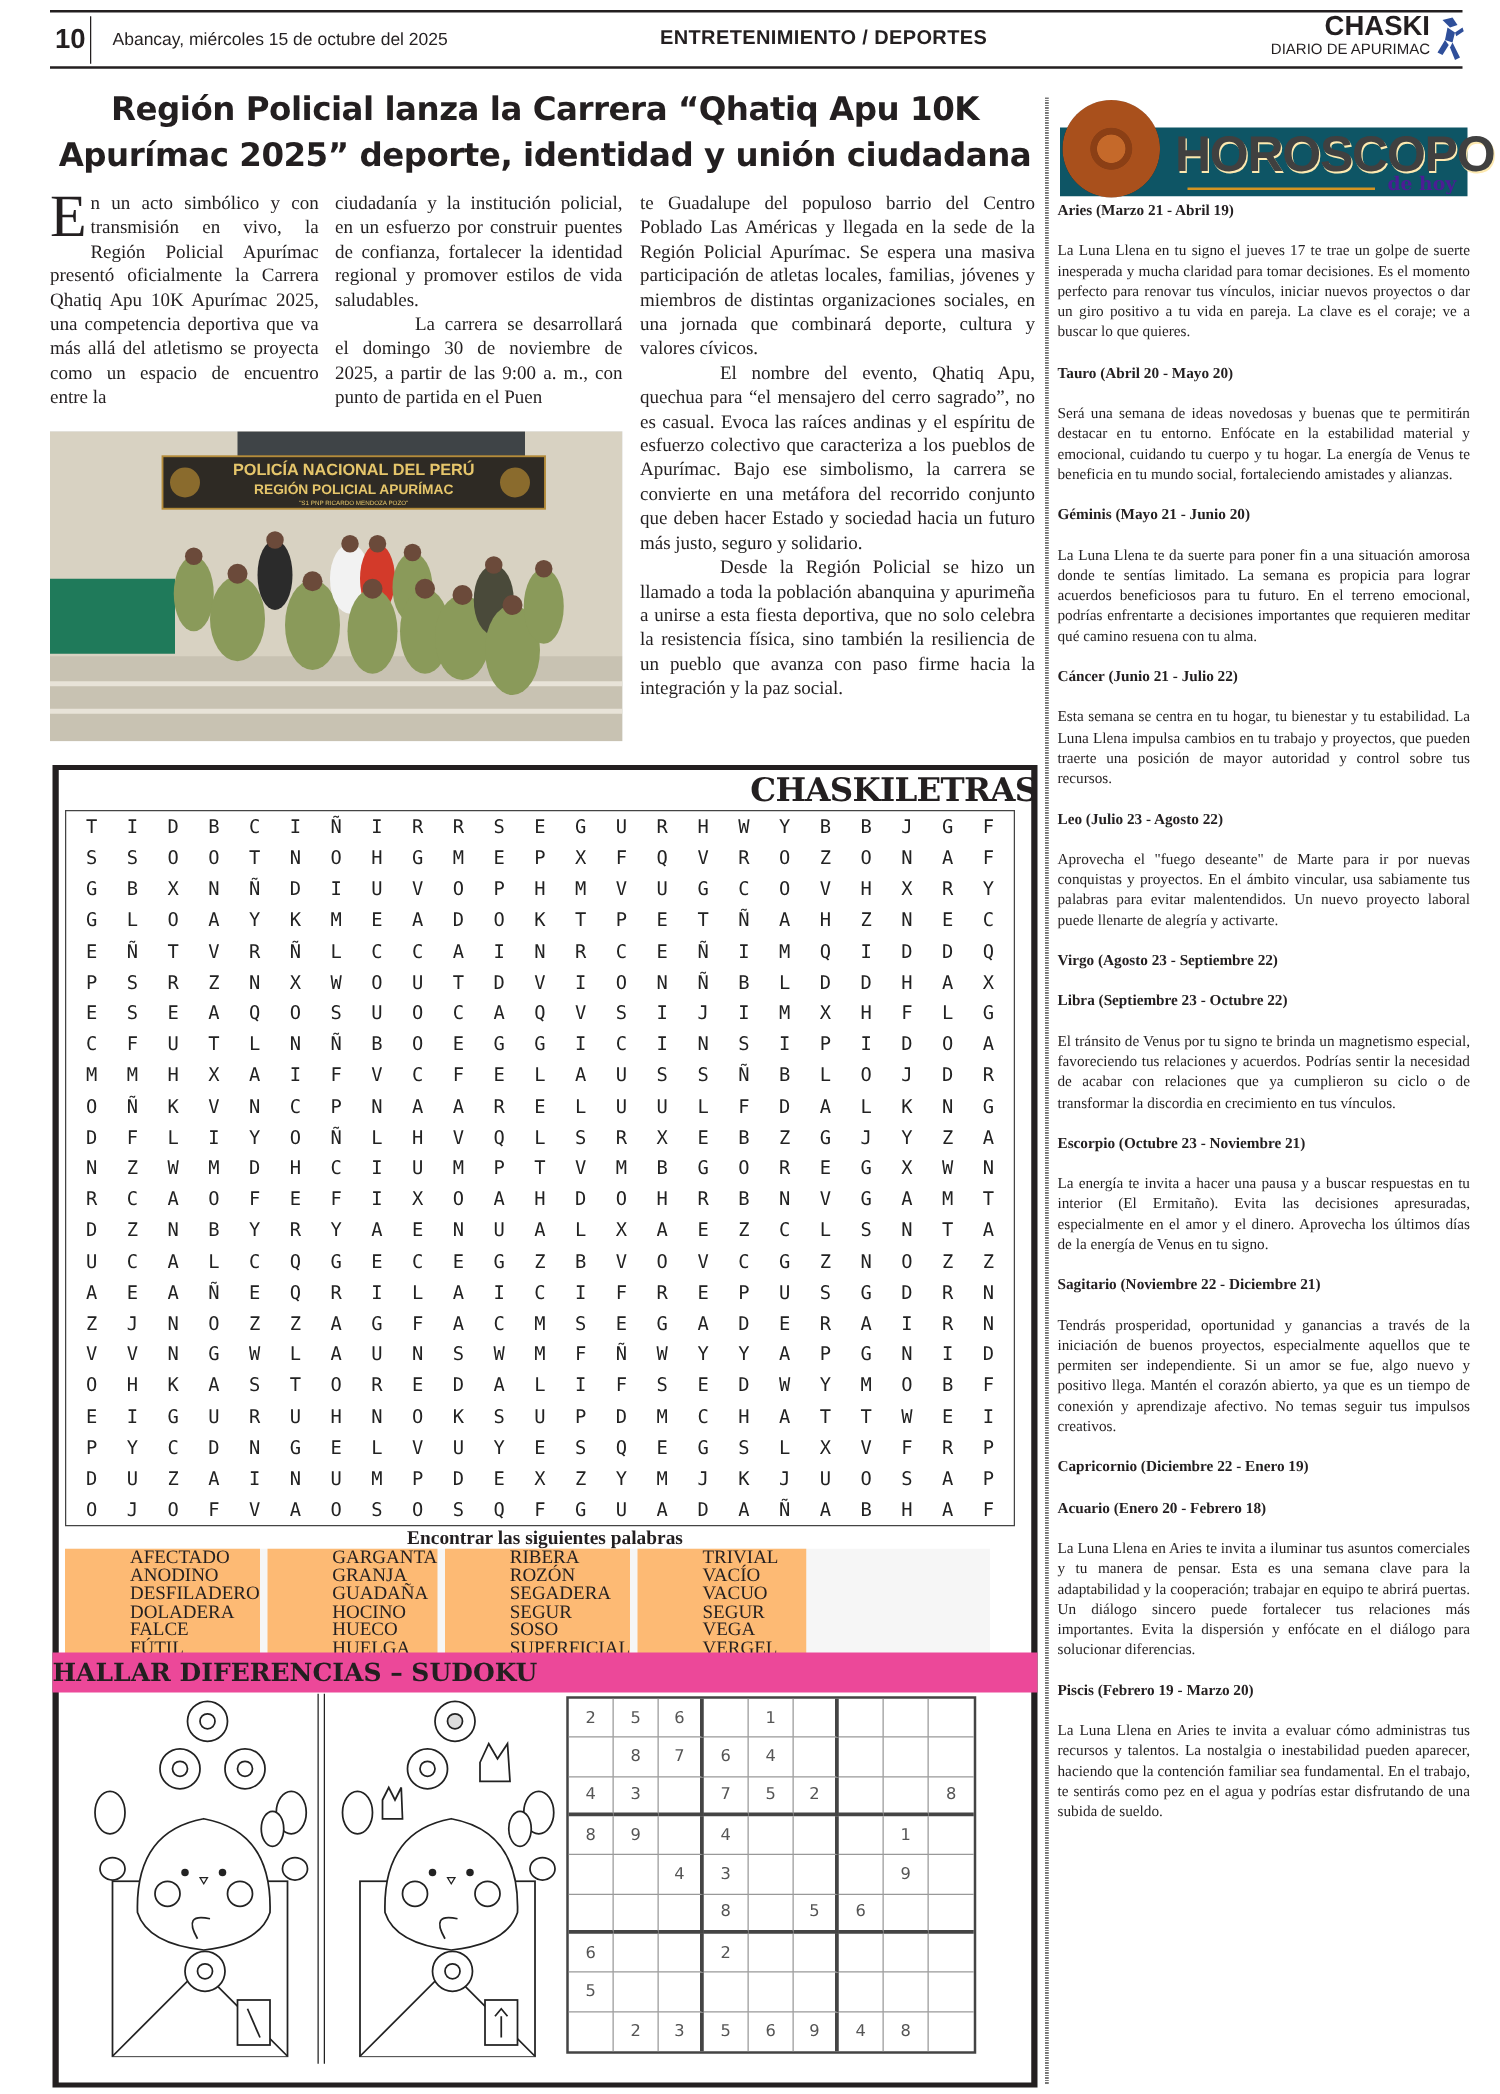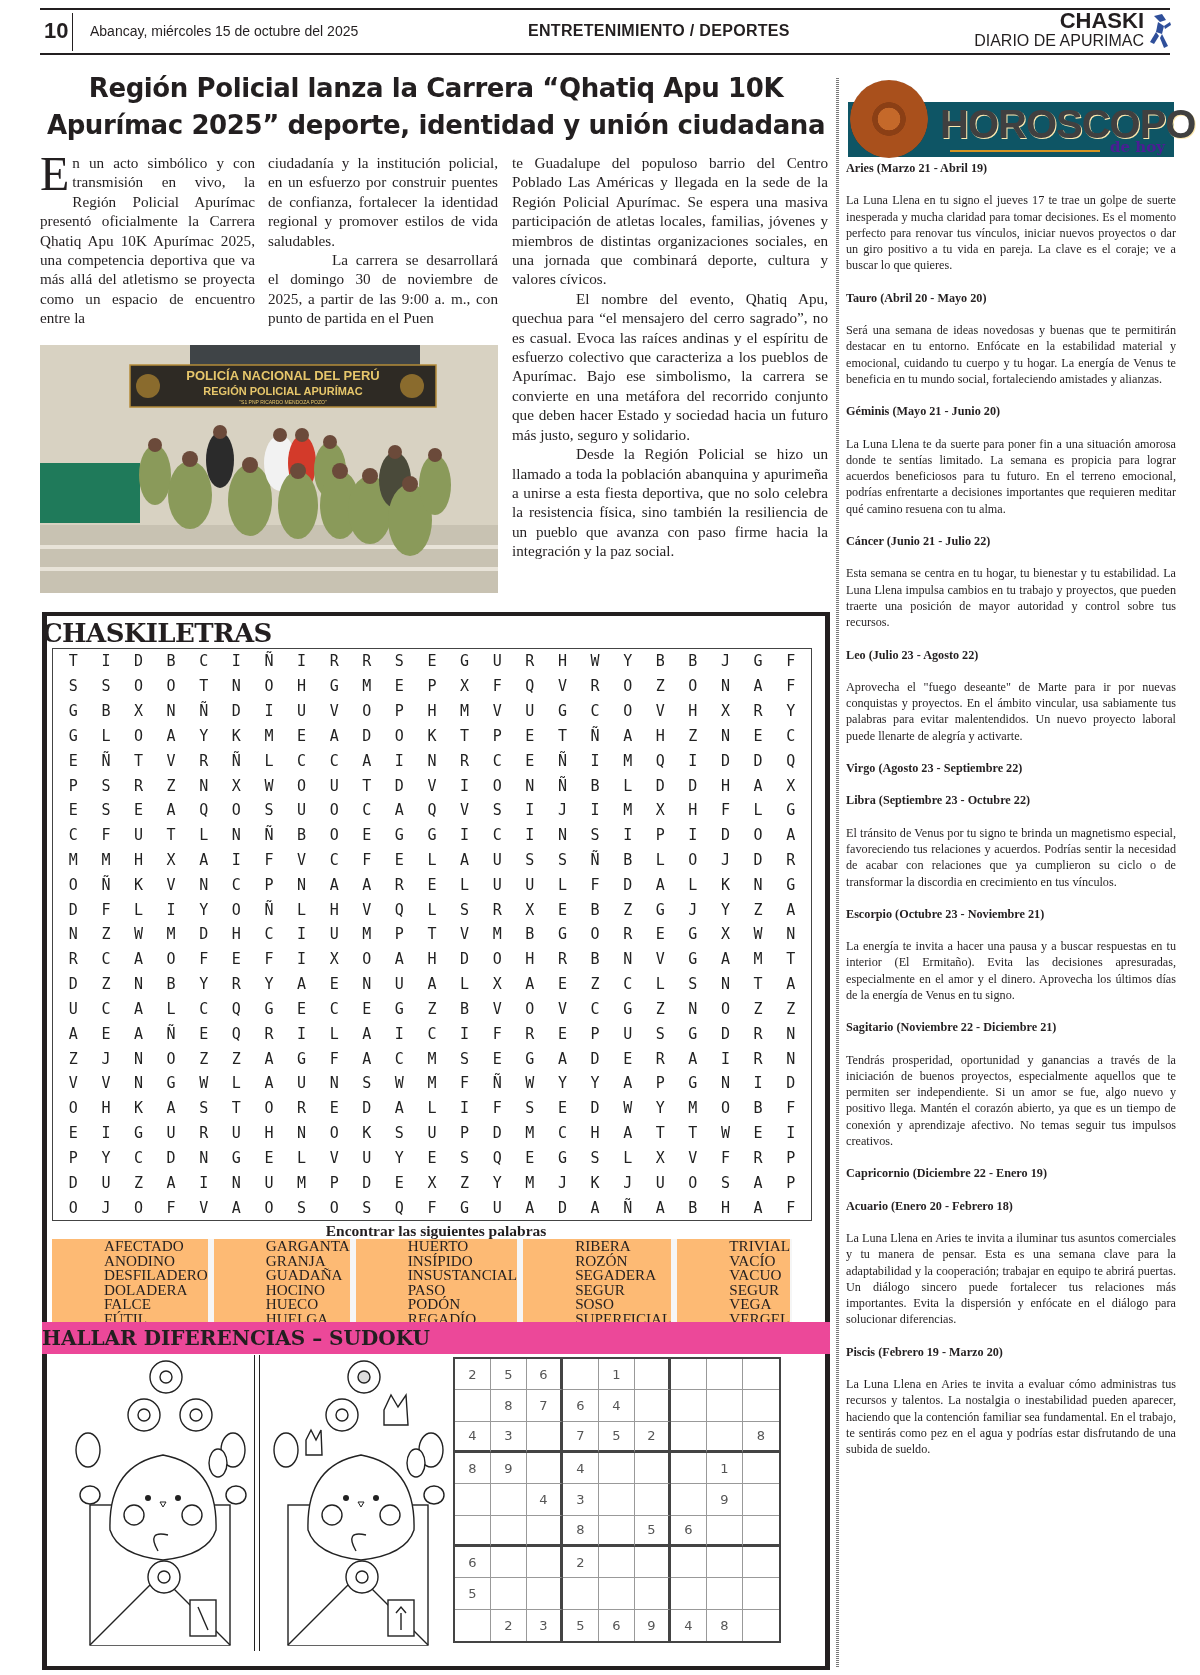--- a/index.html
+++ b/index.html
@@ -8,21 +8,21 @@
   .abs{position:absolute}
   
   .topline{left:40px;top:8px;width:1130px;height:2px;background:#231f20}
   .botline{left:40px;top:53px;width:1130px;height:2px;background:#231f20}
   .pagenum{left:44px;top:18px;font-family:"Liberation Sans",sans-serif;font-weight:bold;font-size:22px}
   .pagesep{left:72px;top:13px;width:1px;height:38px;background:#231f20}
   .dateline{left:90px;top:23px;font-family:"Liberation Sans",sans-serif;font-size:14px}
   .section{left:528px;top:22px;font-family:"Liberation Sans",sans-serif;font-weight:bold;font-size:16px;letter-spacing:.3px}
   .brand{right:56px;top:10px;text-align:right;font-family:"Liberation Sans",sans-serif;line-height:1}
   .brand .b1{font-weight:bold;font-size:22px}
-  .brand .b2{font-size:16px;margin-top:1px}
+  .brand .b2{font-size:12px;margin-top:1px}
   .brandicon{right:28px;top:12px;width:26px;height:40px}
   
   .headline{left:40px;top:70px;width:792px;text-align:center;font-family:"DejaVu Sans",sans-serif;font-weight:bold;font-size:26px;line-height:37px;letter-spacing:-0.4px}
   
   .col{font-size:15.2px;line-height:19.4px;text-align:justify;hyphens:manual}
   .col p{text-indent:0}
   .col .ind{text-indent:64px}
   .c1{left:40px;top:153px;width:215px}
   .c2{left:268px;top:153px;width:230px}
   .c3{left:512px;top:153px;width:316px}
@@ -33,21 +33,21 @@
   .horo-banner{left:848px;top:102px;width:326px;height:55px;background:#0e5565}
   .horo-wheel{left:850px;top:80px;width:78px;height:78px;border-radius:50%;background:radial-gradient(circle,#c5692a 0 20%,#8b3f15 21% 30%,#a9501c 31% 70%,#6e2c0c 71% 100%)}
   .horo-title{left:940px;top:102px;font-family:Liberation Sans, sans-serif;font-size:40px;font-weight:bold;color:#404040;letter-spacing:-1px;text-shadow:1px 1px 0 #fde9b0}
   .horo-line{left:950px;top:150px;width:150px;height:2px;background:#d49422}
   .horo-sub{left:1110px;top:138px;font-size:15px;color:#4c1d95;font-weight:bold;font-family:"DejaVu Serif",serif}
   .horo{left:846px;top:160px;width:330px;font-size:12.2px;line-height:16.3px}
   .horo .sign{font-weight:bold;margin-bottom:16px}
   .horo .txt{text-align:justify;margin-bottom:16px}
   
   .pbox{left:42px;top:612px;width:788px;height:1058px;border:4px solid #231f20;border-left-width:5px;border-right-width:5px}
-  .ptitle{left:42px;top:618px;width:788px;text-align:left;font-family:"DejaVu Serif",serif;font-weight:bold;font-size:26px;letter-spacing:-0.6px}
+  .ptitle{left:42px;top:618px;width:788px;text-align:right;font-family:"DejaVu Serif",serif;font-weight:bold;font-size:26px;letter-spacing:-0.6px}
   .grid{left:52px;top:648px;width:760px;height:573px;border:1.5px solid #444;display:grid;grid-template-columns:repeat(22,1fr);grid-template-rows:repeat(22,1fr);padding:0 4px}
   .grid span{font-family:"DejaVu Sans Mono",monospace;font-size:15px;display:flex;align-items:center;justify-content:center;color:#222}
   .find{left:42px;top:1223px;width:788px;text-align:center;font-weight:bold;font-size:15.5px;line-height:16px}
   .words{left:52px;top:1239px;width:740px;display:grid;grid-template-columns:repeat(5,1fr);background:#f6f6f6}
   .words div{font-size:15.2px;line-height:14.6px;padding-left:52px;background:#fdba74;margin-right:6px}
   .words div span{display:block}
   .sub2{left:42px;top:1322px;width:788px;text-align:left;font-family:"DejaVu Serif",serif;font-weight:bold;font-size:20px;background:#ec4899;line-height:32px}
   .draw{top:1355px;width:185px;height:300px}
   .d1{left:68px}.d2{left:266px}
   .dsep{left:254px;top:1355px;width:6px;height:296px;border-left:1.5px solid #222;border-right:1.5px solid #222}
@@ -716,28 +716,20 @@
       <span>FALCE</span>
       <span>FÚTIL</span>
     </div>
     <div>
       <span>GARGANTA</span>
       <span>GRANJA</span>
       <span>GUADAÑA</span>
       <span>HOCINO</span>
       <span>HUECO</span>
       <span>HUELGA</span>
-    </div>
-    <div>
-      <span>HUERTO</span>
-      <span>INSÍPIDO</span>
-      <span>INSUSTANCIAL</span>
-      <span>PASO</span>
-      <span>PODÓN</span>
-      <span>REGADÍO</span>
     </div>
     <div>
       <span>RIBERA</span>
       <span>ROZÓN</span>
       <span>SEGADERA</span>
       <span>SEGUR</span>
       <span>SOSO</span>
       <span>SUPERFICIAL</span>
     </div>
     <div>

